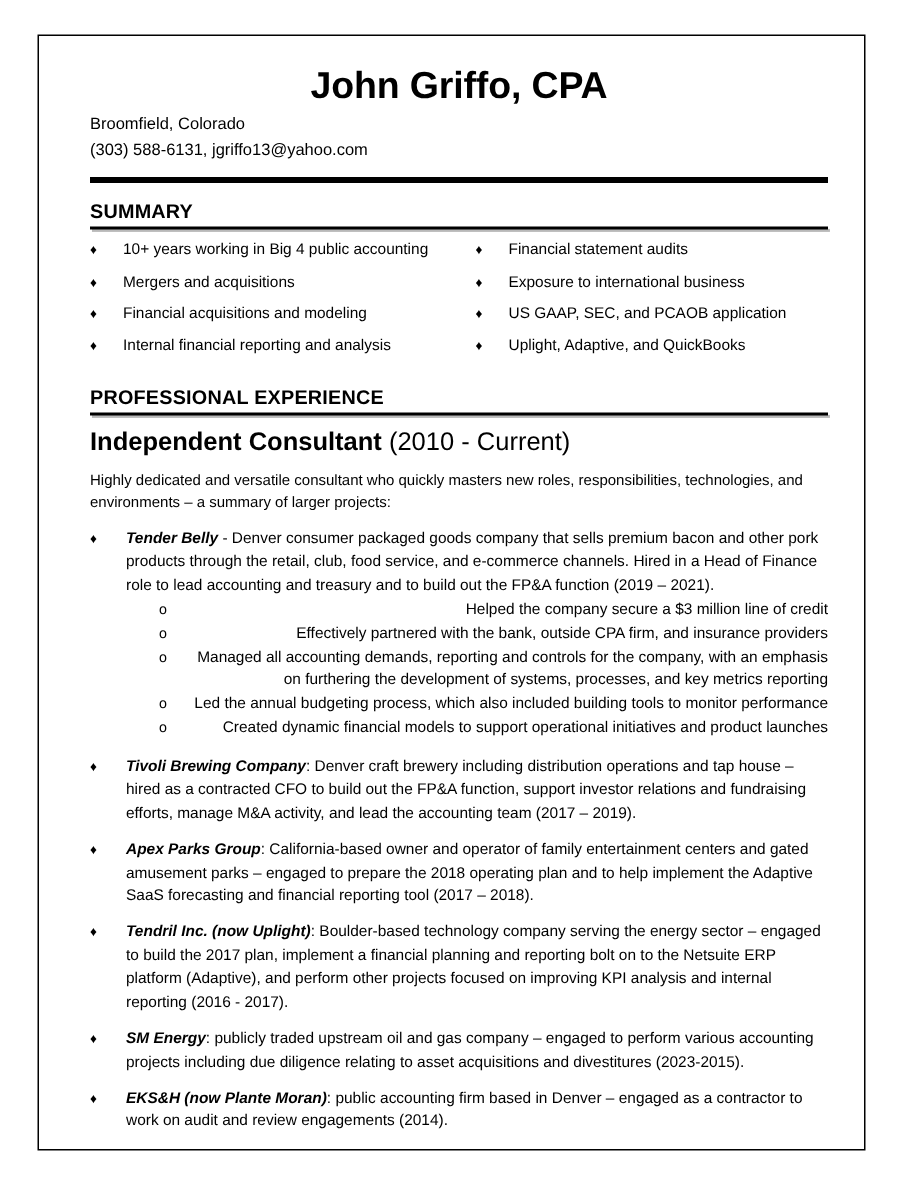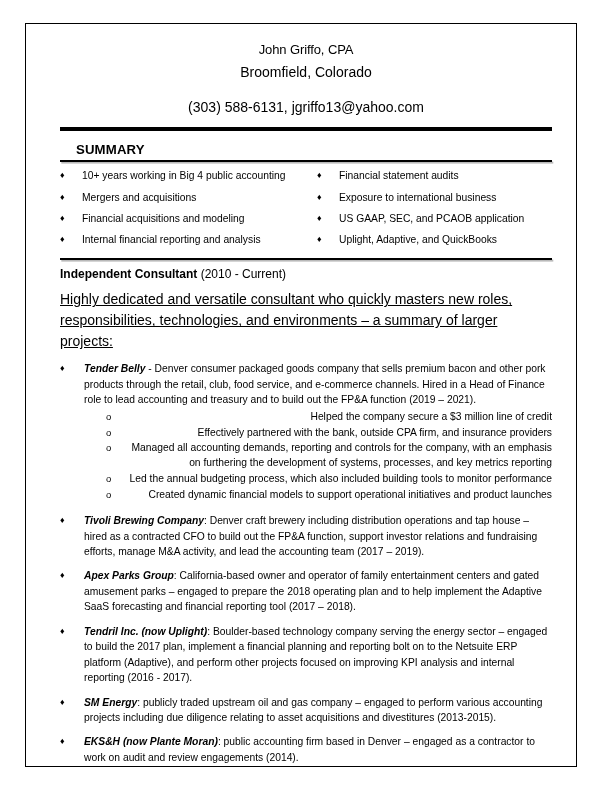--- a/index.html
+++ b/index.html
@@ -27,32 +27,31 @@
   .inner {
     position: absolute;
     left: 34px;
     top: 12px;
     width: 492px;
   }
 
   
   .name {
     text-align: center;
-    font-size: 13px;
-    font-weight: normal;
+    font-size: 25px;
+    font-weight: bold;
     letter-spacing: -0.1px;
     margin: 7px 0 4px 0;
     line-height: 1.15;
   }
   .city, .contact {
-    text-align: center;
-    font-size: 14px;
+    font-size: 11px;
     line-height: 1.45;
   }
-  .contact { margin-top: 15px; }
+  .contact { margin-top: 1px; }
 
   
   .rule-thick {
     height: 4.4px;
     background: #000000;
     margin: 9px 0 9px 0;
     width: 100%;
   }
   .rule-section {
     height: 2.2px;
@@ -65,21 +64,21 @@
   .intro {
     font-size: 10.3px;
     line-height: 1.48;
     margin: 0 0 2px 0;
   }
 
   .section-title {
     font-size: 13.2px;
     font-weight: bold;
     letter-spacing: 0.15px;
-    margin: 11px 0 0 16px;
+    margin: 11px 0 0 0;
   }
 
   
   .sum-cols {
     display: flex;
     width: 100%;
     margin-top: 2px;
   }
   .sum-col {
     width: 50%;
@@ -95,30 +94,29 @@
   .dbullet .mark {
     width: 22px;
     flex: 0 0 22px;
     font-size: 9px;
     line-height: 1.5;
   }
   .dbullet .txt { flex: 1 1 auto; }
 
   
   .job-title {
-    font-size: 12px;
+    font-size: 17px;
     margin: 6px 0 7px 0;
     line-height: 1.3;
   }
   .job-title b { font-weight: bold; }
   .job-intro {
-    font-size: 14px;
+    font-size: 10px;
     line-height: 1.5;
     margin: 0 16px 9px 0;
-    text-decoration: underline;
   }
 
   .entry {
     display: flex;
     font-size: 10.3px;
     line-height: 1.5;
     margin-bottom: 9px;
   }
   .entry > .mark {
     width: 24px;
@@ -198,20 +196,21 @@
             <span class="mark">♦</span>
             <span class="txt">US GAAP, SEC, and PCAOB application</span>
           </div>
           <div class="dbullet">
             <span class="mark">♦</span>
             <span class="txt">Uplight, Adaptive, and QuickBooks</span>
           </div>
         </div>
     </div>
 
+    <div class="section-title">PROFESSIONAL EXPERIENCE</div>
     <div class="rule-section"></div>
 
     <div class="job-title">
       <b>Independent Consultant</b><span>&nbsp;</span><span>(2010 - Current)</span>
     </div>
 
     <p class="job-intro">Highly dedicated and versatile consultant who quickly masters new roles, responsibilities, technologies, and environments – a summary of larger projects:</p>
 
     <div id="entries">
         <div class="entry">
@@ -246,21 +245,21 @@
         <div class="entry">
           <span class="mark">♦</span>
           <span class="body"><span><span class="lead">Apex Parks Group</span><span>: California-based owner and operator of family entertainment centers and gated amusement parks – engaged to prepare the 2018 operating plan and to help implement the Adaptive SaaS forecasting and financial reporting tool (2017 – 2018).</span></span></span>
         </div>
         <div class="entry">
           <span class="mark">♦</span>
           <span class="body"><span><span class="lead">Tendril Inc. (now Uplight)</span><span>: Boulder-based technology company serving the energy sector – engaged to build the 2017 plan, implement a financial planning and reporting bolt on to the Netsuite ERP platform (Adaptive), and perform other projects focused on improving KPI analysis and internal reporting (2016 - 2017).</span></span></span>
         </div>
         <div class="entry">
           <span class="mark">♦</span>
-          <span class="body"><span><span class="lead">SM Energy</span><span>: publicly traded upstream oil and gas company – engaged to perform various accounting projects including due diligence relating to asset acquisitions and divestitures (2013-2015).</span></span></span>
+          <span class="body"><span><span class="lead">SM Energy</span><span>: publicly traded upstream oil and gas company – engaged to perform various accounting projects including due diligence relating to asset acquisitions and divestitures (2023-2015).</span></span></span>
         </div>
         <div class="entry">
           <span class="mark">♦</span>
           <span class="body"><span><span class="lead">EKS&amp;H (now Plante Moran)</span><span>: public accounting firm based in Denver – engaged as a contractor to work on audit and review engagements (2014).</span></span></span>
         </div>
       </div>
 
   </div>
 </div>
 

